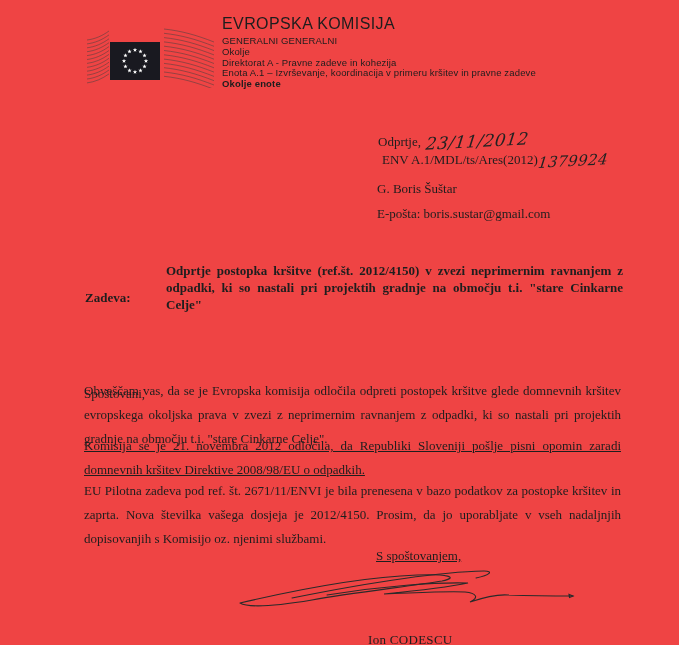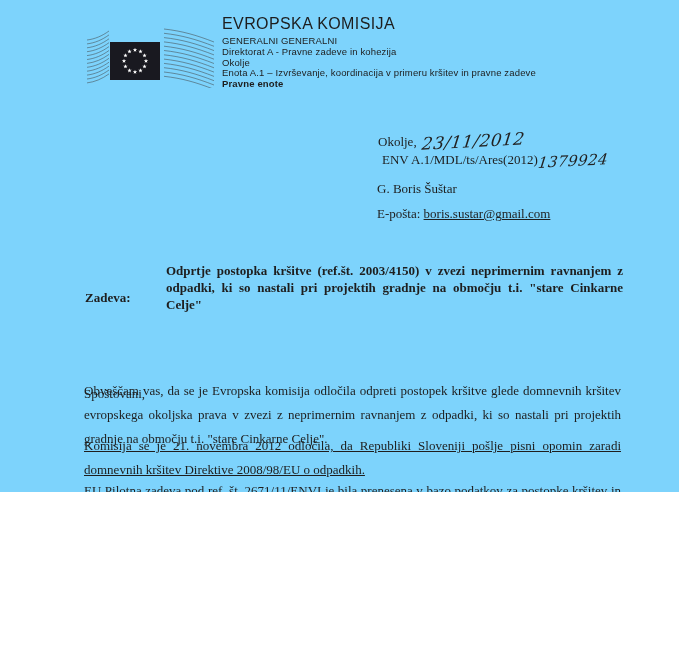--- a/index.html
+++ b/index.html
@@ -1,20 +1,20 @@
 <!DOCTYPE html>
 <html><head>
 <meta charset="utf-8">
 <style>
   * { margin:0; padding:0; box-sizing:border-box; }
   html,body { background:#ffffff; }
   .page {
     position:relative;
-    width:679px; height:492px;
-    background:#7dd3fc;
+    width:679px; height:645px;
+    background:#ef4444;
     color:#1e1e1e;
     overflow:hidden;
     font-family:"Liberation Serif", serif;
   }
 
   
   .logo-svg { position:absolute; left:86px; top:26px; }
   #hatch-left path, #hatch-right path { stroke:#3f3f3f; stroke-width:0.6; fill:none; opacity:0.85; }
 
   .letterhead-text {
@@ -32,21 +32,21 @@
   .hand {
     display:inline-block;
     font-family:"DejaVu Serif", serif;
     font-style:italic;
     transform:rotate(-3deg) skewX(-10deg);
     letter-spacing:0.5px;
     color:#222;
   }
   .hand-date { font-size:17px; vertical-align:-1px; margin-left:2px; }
   .hand-ref { font-size:15px; vertical-align:-2px; }
-  .email-link { text-decoration:underline; color:#1e1e1e;text-align:right; }
+  .email-link { color:#1e1e1e;text-align:right; }
 
   
   .subject-label { font-weight:700; font-size:13px; }
   .subject-text {
     font-weight:700; font-size:13px; line-height:17px;
     text-align:justify; width:457px;
   }
 
   
   .body-par {
@@ -111,41 +111,41 @@
       <use href="#st" transform="translate(39.47,40.5)"></use>
       <use href="#st" transform="translate(38,35)"></use>
       <use href="#st" transform="translate(39.47,29.5)"></use>
       <use href="#st" transform="translate(43.5,25.47)"></use>
     </g>
   </svg>
 
   <div class="letterhead-text">
     <div class="org-name">EVROPSKA KOMISIJA</div>
     <div class="lh-line">GENERALNI GENERALNI</div>
+    <div class="lh-line">Okolje</div>
     <div class="lh-line">Direktorat A - Pravne zadeve in kohezija</div>
-    <div class="lh-line">Okolje</div>
     <div class="lh-line">Enota A.1 – Izvrševanje, koordinacija v primeru kršitev in pravne zadeve</div>
-    <div class="lh-line bold">Pravne enote</div>
+    <div class="lh-line bold">Okolje enote</div>
   </div>
 
   <div class="abs serif13" style="left:378px; top:131px;">
-    <span>Okolje,</span>
+    <span>Odprtje,</span>
     <span class="hand hand-date">23/11/2012</span>
   </div>
   <div class="abs serif13" style="left:382px; top:152px;">
     <span>ENV A.1/MDL/ts/Ares(2012)</span><span class="hand hand-ref">1379924</span>
   </div>
 
   <div class="abs serif13" style="left:377px; top:181px;">G. Boris Šuštar</div>
   <div class="abs serif13" style="left:377px; top:206px;">
     <span>E-pošta: </span><span class="email-link">boris.sustar@gmail.com</span>
   </div>
 
   <div class="abs subject-label" style="left:85px; top:262px;margin-top:28px;">Zadeva:</div>
-  <div class="abs subject-text" style="left:166px; top:262px;">Odprtje postopka kršitve (ref.št. 2003/4150) v zvezi neprimernim ravnanjem z odpadki, ki so nastali pri projektih gradnje na območju t.i. "stare Cinkarne Celje"</div>
+  <div class="abs subject-text" style="left:166px; top:262px;">Odprtje postopka kršitve (ref.št. 2012/4150) v zvezi neprimernim ravnanjem z odpadki, ki so nastali pri projektih gradnje na območju t.i. "stare Cinkarne Celje"</div>
 
   <div class="abs salutation" style="left:84px; top:354px;">Spoštovani,</div>
   <p class="abs body-par" style="left:84px; top:379px;">Obveščam vas, da se je Evropska komisija odločila odpreti postopek kršitve glede domnevnih kršitev evropskega okoljska prava v zvezi z neprimernim ravnanjem z odpadki, ki so nastali pri projektih gradnje na območju t.i. "stare Cinkarne Celje".</p>
   <p class="abs body-par" style="left:84px; top:434px;text-decoration:underline;">Komisija se je 21. novembra 2012 odločila, da Republiki Sloveniji pošlje pisni opomin zaradi domnevnih kršitev Direktive 2008/98/EU o odpadkih.</p>
   <p class="abs body-par" style="left:84px; top:479px;">EU Pilotna zadeva pod ref. št. 2671/11/ENVI je bila prenesena v bazo podatkov za postopke kršitev in zaprta. Nova številka vašega dosjeja je 2012/4150. Prosim, da jo uporabljate v vseh nadaljnjih dopisovanjih s Komisijo oz. njenimi službami.</p>
 
   <div class="abs valediction" style="left:376px; top:548px;text-decoration:underline;">S spoštovanjem,</div>
 
   <svg class="sig-svg" width="350" height="52" viewBox="0 0 350 52">
     <path d="M8,41 C55,30 130,15 185,13 C215,12 228,15 210,19 C180,24 118,31 80,38 C50,43 18,47 8,41"></path>

